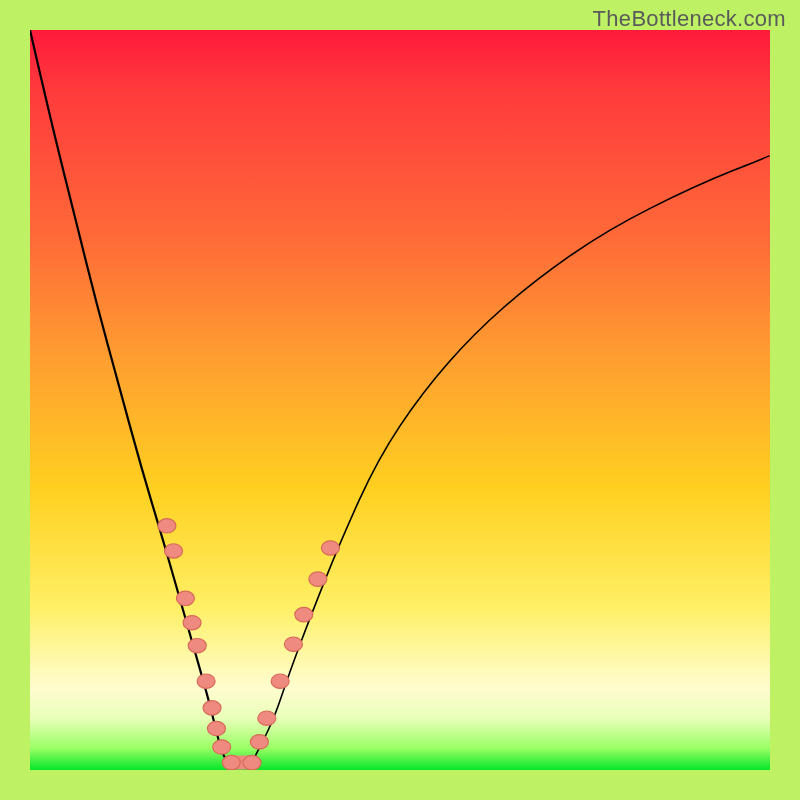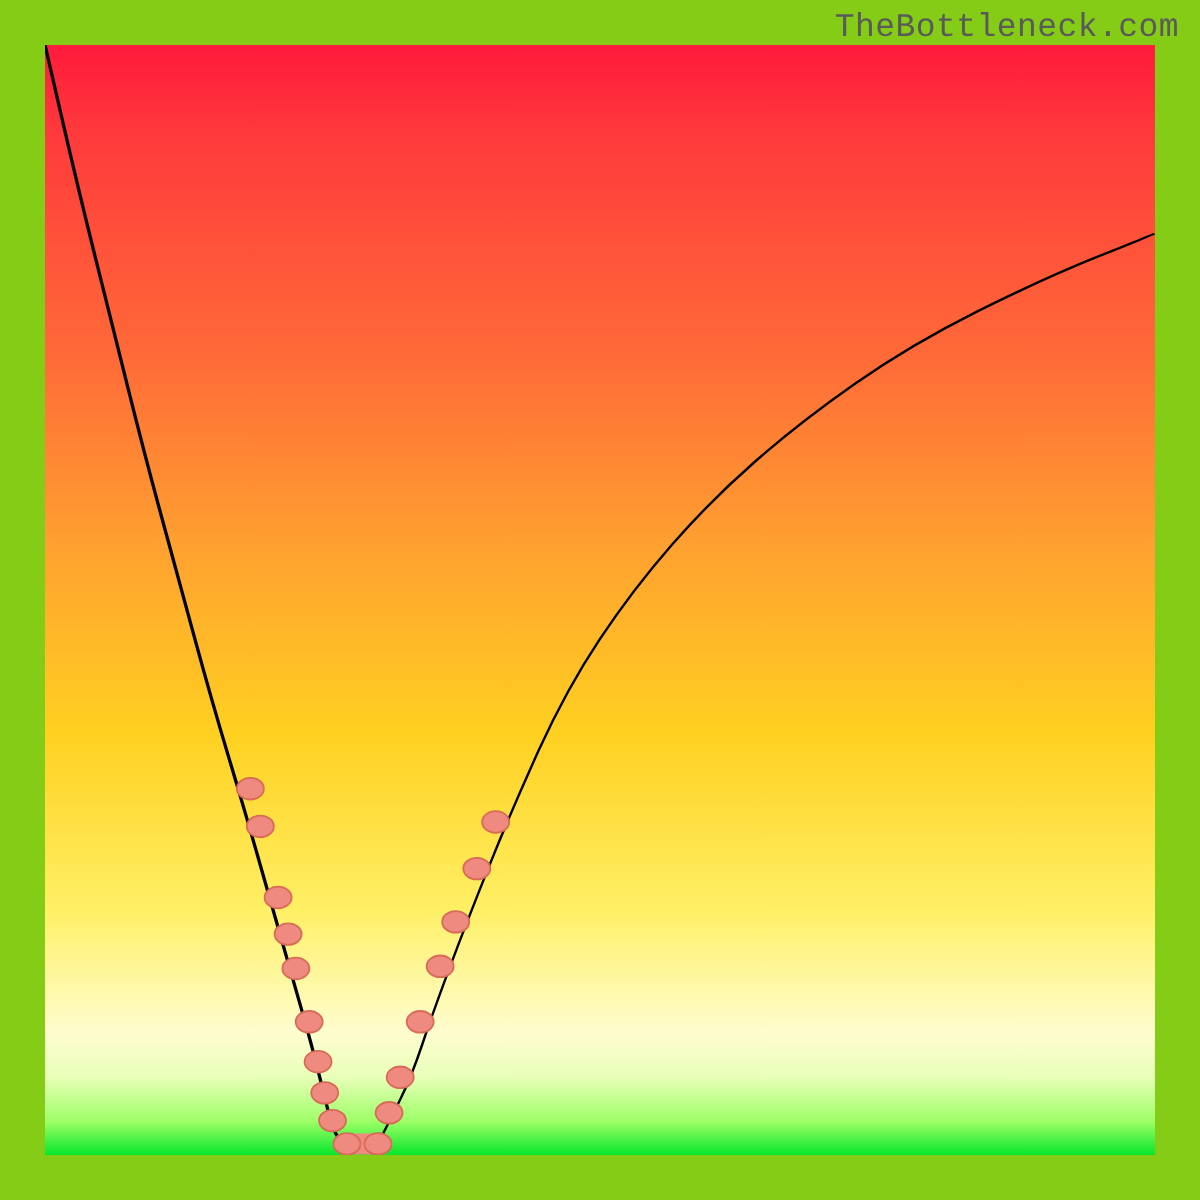--- a/index.html
+++ b/index.html
@@ -8,22 +8,21 @@
     width: 800px;
     height: 800px;
     background: #000;
     overflow: hidden;
     font-family: Arial, Helvetica, sans-serif;
   }
   .outer {
     position: relative;
     width: 800px;
     height: 800px;
-    background: #84cc16;
-    font-family: Liberation Mono, monospace;
+    background: #bef264;
   }
   .plot-area {
     position: absolute;
     left: 30px;
     top: 30px;
     width: 740px;
     height: 740px;
     
     background: linear-gradient(to bottom,
       #ff1a3c 0%,

